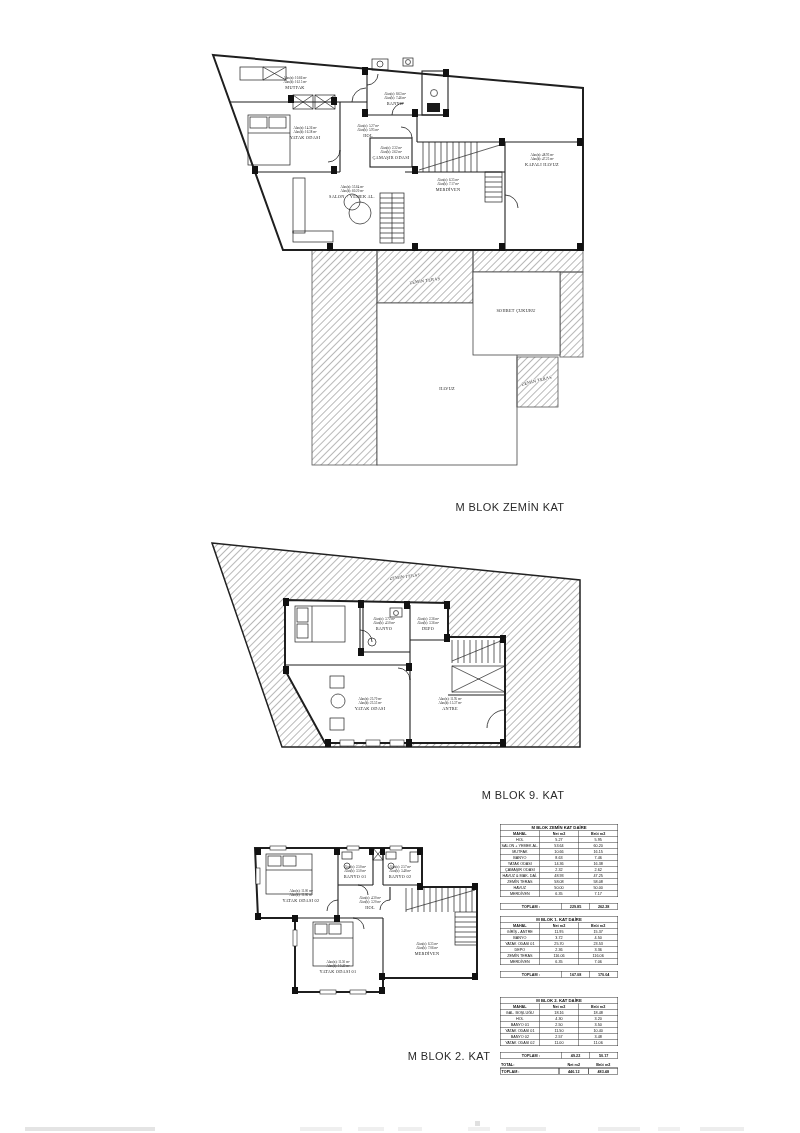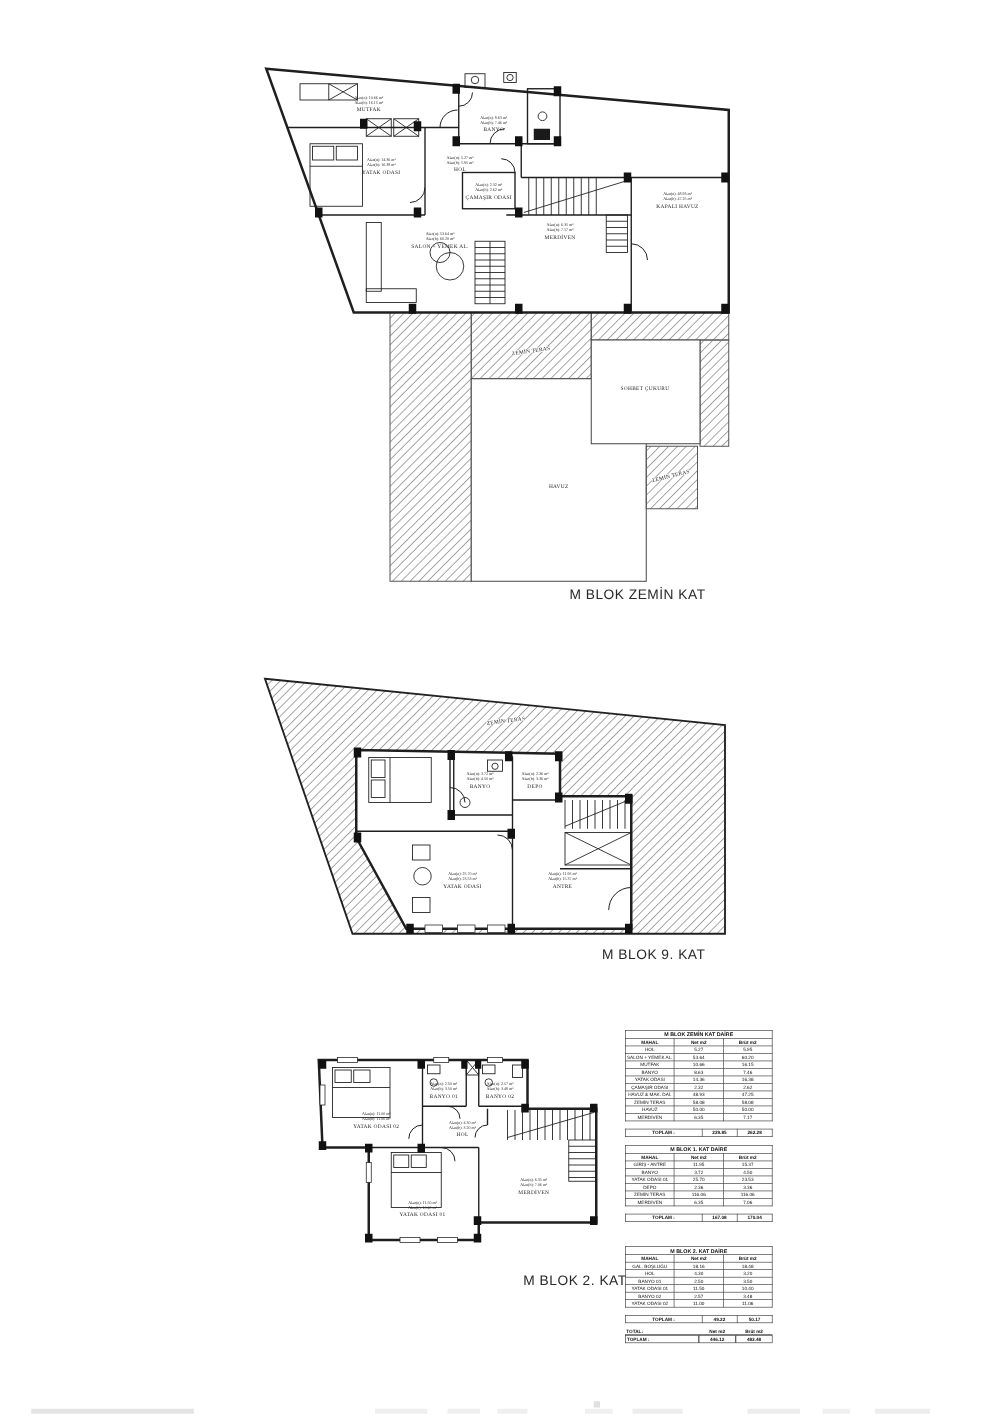--- a/index.html
+++ b/index.html
@@ -1,20 +1,20 @@
 <!DOCTYPE html>
 <html><head>
 <meta charset="utf-8">
 <style>
   html,body{margin:0;padding:0;background:#fff;}
   #page{position:relative;width:800px;height:1133px;background:#fff;overflow:hidden;
         font-family:"Liberation Sans",sans-serif;}
   .plan{position:absolute;}
   .plan-title{position:absolute;font:11px "Liberation Sans",sans-serif;color:#2a2a2a;
-              text-align:center;letter-spacing:.4px;white-space:nowrap;}
+              text-align:center;letter-spacing:.4px;white-space:nowrap;margin-top:31px;}
   .plan text{font-family:"Liberation Serif",serif;fill:#222;}
   .plan text.a{font-size:3.2px;}
   .plan text.r{font-size:4.3px;letter-spacing:.25px;}
   .plan text.o{paint-order:stroke;stroke:#fff;stroke-width:.9px;}
   
   .tables-col{position:absolute;left:500px;top:824px;width:130px;}
   .tables-scale{transform:scale(.5);transform-origin:0 0;width:250px;position:relative;height:1000px;}
   .tbl-block{position:absolute;left:0;width:236px;}
   .tbl{border-collapse:collapse;width:236px;font:7.5px "Liberation Sans",sans-serif;
        color:#111;table-layout:fixed;}
@@ -361,21 +361,21 @@
       <text class="a" x="108" y="133">Alan(n): 11.50 m²</text>
       <text class="a" x="108" y="137">Alan(b): 10.40 m²</text>
       <text class="r" x="108" y="143">YATAK ODASI 01</text>
 
       <text class="a" x="197" y="115">Alan(n): 6.35 m²</text>
       <text class="a" x="197" y="119">Alan(b): 7.06 m²</text>
       <text class="r" x="197" y="125">MERDİVEN</text>
     </g>
   </svg>
 
-  <div class="plan-title" style="left:390px;top:1019px;width:140px">M BLOK 2. KAT</div>
+  <div class="plan-title" style="left:379px;top:1019px;width:140px">M BLOK 2. KAT</div>
 
   <div class="tables-col">
     <div class="tables-scale">
       <div class="tbl-block" style="top:0">
           <table class="tbl">
             <tbody>
               <tr class="t-title">
                 <td colspan="3">M BLOK ZEMİN KAT DAİRE</td>
               </tr>
               <tr class="t-head">

